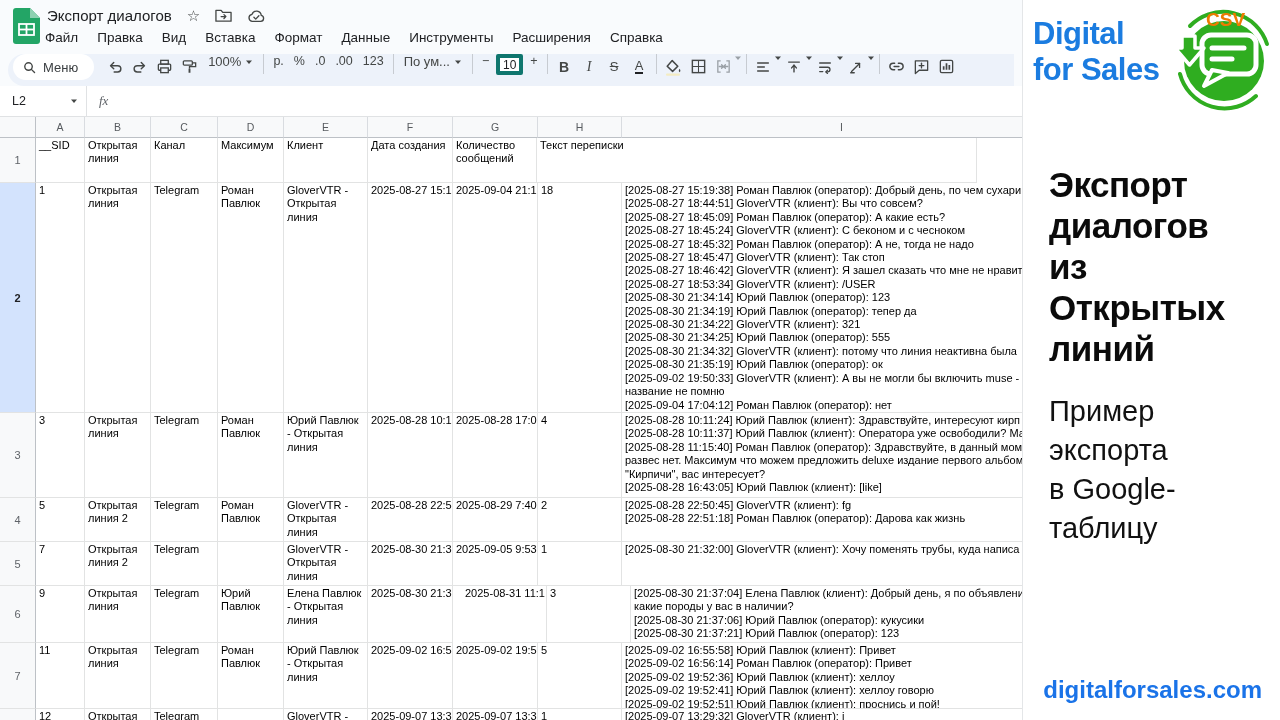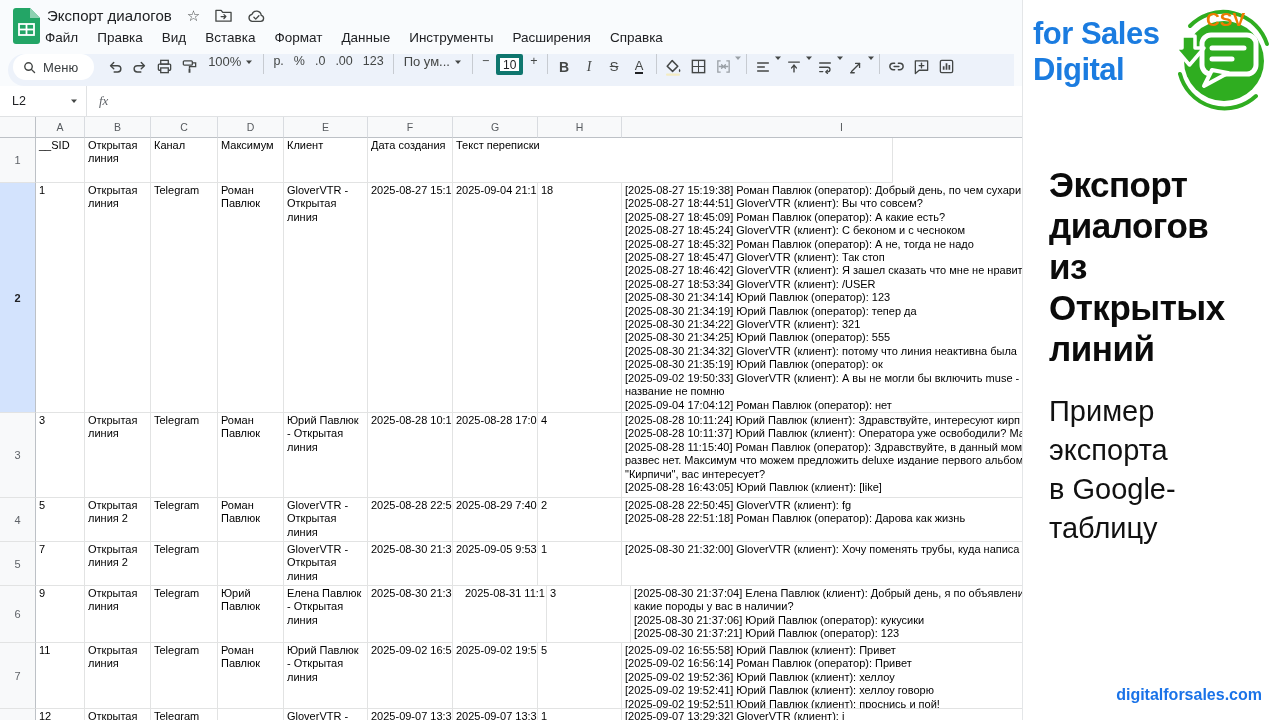--- a/index.html
+++ b/index.html
@@ -59,21 +59,21 @@
 
   
   .panel { position:absolute; right:0; top:0; width:258px; height:720px; background:#fff; border-left:1px solid #e4e6e8; }
   .brand { position:absolute; left:10px; top:16px; font-size:31px; line-height:36px; font-weight:bold;
            color:#1b7ce0; letter-spacing:-0.5px; }
   .csv-logo { position:absolute; right:4px; top:4px; }
   .panel-heading { position:absolute; left:26px; top:164px; font-size:35px; line-height:41px; font-weight:bold;
                    color:#0b0b0b; letter-spacing:-0.5px; white-space:pre-line; }
   .panel-sub { position:absolute; left:26px; top:392px; font-size:29px; line-height:39px; font-weight:normal;
                color:#111; white-space:pre-line; }
-  .panel-site { position:absolute; right:18px; bottom:16px; font-size:16px; font-weight:bold; color:#1a73e8; }
+  .panel-site { position:absolute; right:18px; bottom:16px; font-size:24px; font-weight:bold; color:#1a73e8; }
 </style>
 </head>
 <body>
 
 <div class="screen">
 
   <div class="sheets-app">
 
     <svg class="sheets-logo" width="27" height="36" viewBox="0 0 27 36">
       <path d="M3 0 h14 l10 10 v23 a3 3 0 0 1 -3 3 H3 a3 3 0 0 1 -3 -3 V3 a3 3 0 0 1 3 -3 Z" fill="#23a566"></path>
@@ -312,20 +312,21 @@
         </div>
       <div>
           <div class="grid-row" style="height: 45px;">
             <div class="rownum">1</div>
             <div class="cell" style="width: 49px;">__SID</div>
             <div class="cell" style="width: 66px;">Открытая линия</div>
             <div class="cell" style="width: 67px;">Канал</div>
             <div class="cell" style="width: 66px;">Максимум</div>
             <div class="cell" style="width: 84px;">Клиент</div>
             <div class="cell" style="width: 85px;">Дата создания</div>
+            <div class="cell" style="width: 84px;">Количество сообщений</div>
             <div class="cell" style="width: 440px;">Текст переписки</div>
           </div>
           <div class="grid-row" style="height: 230px;">
             <div class="rownum sel">2</div>
             <div class="cell" style="width: 49px;">1</div>
             <div class="cell" style="width: 66px;">Открытая линия</div>
             <div class="cell" style="width: 67px;">Telegram</div>
             <div class="cell" style="width: 66px;">Роман Павлюк</div>
             <div class="cell" style="width: 84px;">GloverVTR - Открытая линия</div>
             <div class="cell nowrap" style="width: 85px;">2025-08-27 15:1</div>
@@ -433,22 +434,22 @@
             <div class="cell nowrap" style="width: 85px;">2025-09-07 13:3</div>
             <div class="cell" style="width: 84px;">1</div>
             <div class="cell" style="width: 440px;">[2025-09-07 13:29:32] GloverVTR (клиент): j</div>
           </div>
         </div>
     </div>
   </div>
 
   <aside class="panel">
     <div class="brand">
+      <div>Digital</div>
       <div>for Sales</div>
-      <div>Digital</div>
     </div>
 
     <svg class="csv-logo" width="108" height="108" viewBox="0 0 108 108">
       <path d="M 99 40 A 46 46 0 0 0 22 22" fill="none" stroke="#2fad20" stroke-width="4" stroke-linecap="round"></path>
       <path d="M 12 70 A 46 46 0 0 0 88 92" fill="none" stroke="#2fad20" stroke-width="4" stroke-linecap="round"></path>
       <circle cx="56" cy="57" r="40" fill="#2fad20"></circle>
       <rect x="34" y="31" width="54" height="39" rx="9" fill="none" stroke="#fff" stroke-width="5"></rect>
       <path d="M44 66 L36 82 L60 69 Z" fill="#2fad20" stroke="#fff" stroke-width="4" stroke-linejoin="round"></path>
       <line x1="44" y1="44" x2="76" y2="44" stroke="#fff" stroke-width="5" stroke-linecap="round"></line>
       <line x1="44" y1="55" x2="64" y2="55" stroke="#fff" stroke-width="5" stroke-linecap="round"></line>

